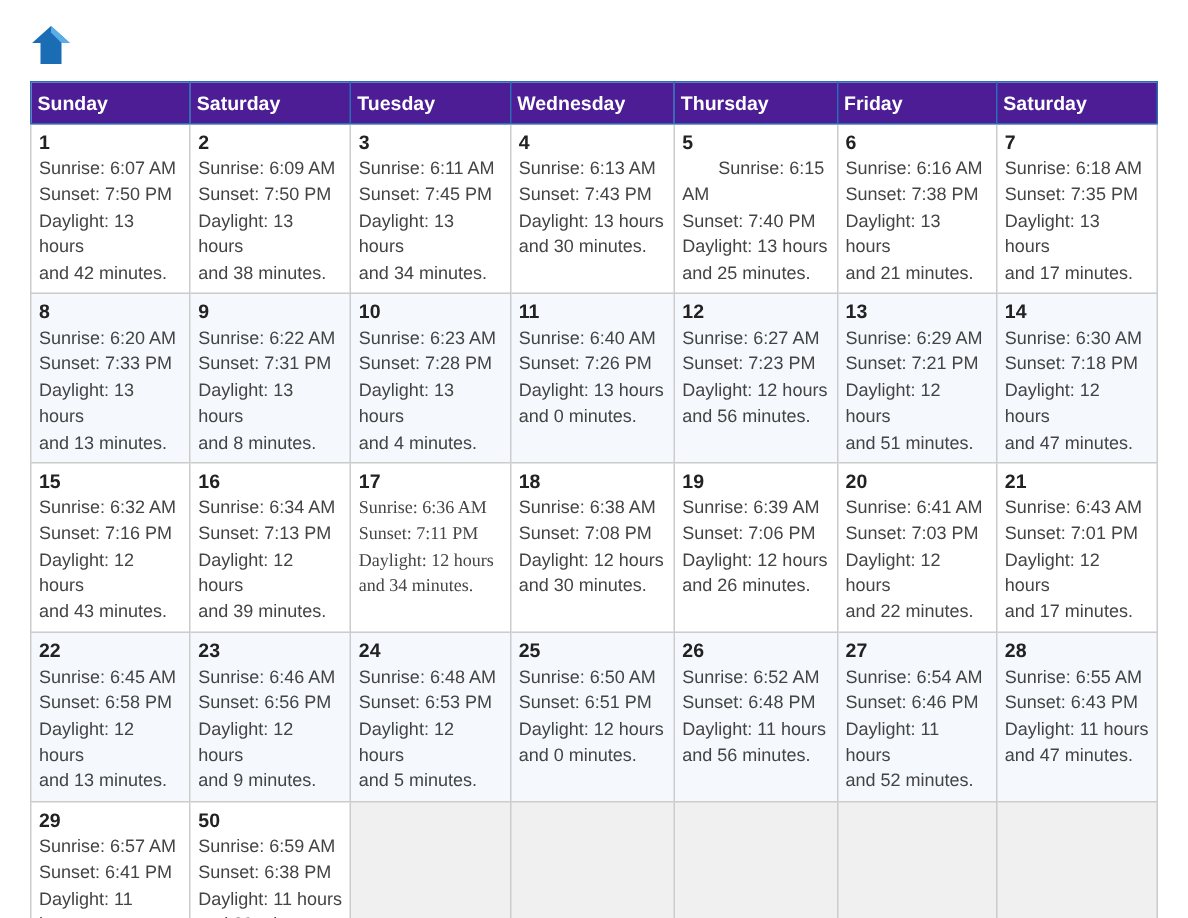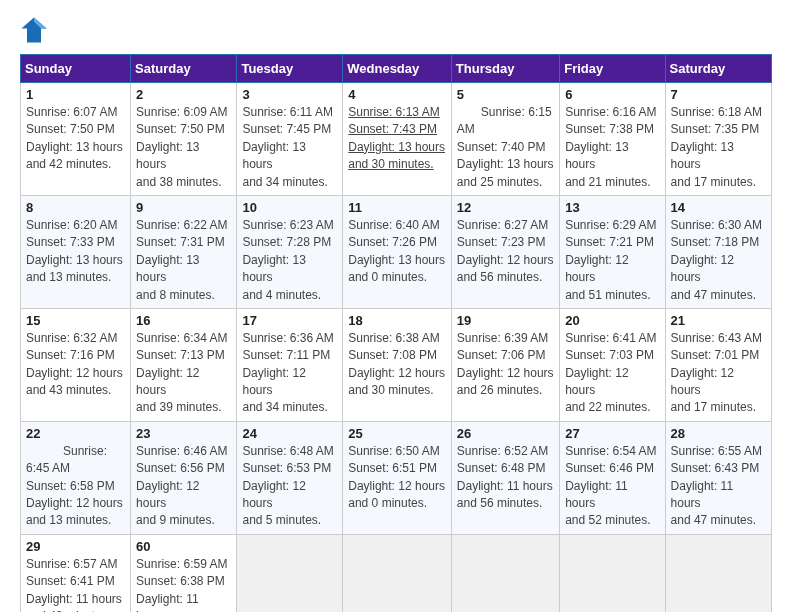--- a/index.html
+++ b/index.html
@@ -132,21 +132,21 @@
 Daylight: 13 hours
 and 42 minutes.</span></td>
         <td><span class="day-num">2</span><span class="day-info" style="white-space: pre-line;">Sunrise: 6:09 AM
 Sunset: 7:50 PM
 Daylight: 13 hours
 and 38 minutes.</span></td>
         <td><span class="day-num">3</span><span class="day-info" style="white-space: pre-line;">Sunrise: 6:11 AM
 Sunset: 7:45 PM
 Daylight: 13 hours
 and 34 minutes.</span></td>
-        <td><span class="day-num">4</span><span class="day-info" style="white-space: pre-line; text-decoration: underline;">Sunrise: 6:13 AM
+        <td><span class="day-num">4</span><span class="day-info" style="white-space: pre-line;">Sunrise: 6:13 AM
 Sunset: 7:43 PM
 Daylight: 13 hours
 and 30 minutes.</span></td>
         <td><span class="day-num">5</span><span class="day-info" style="white-space: pre-line; margin-left: 24px;">Sunrise: 6:15 AM
 Sunset: 7:40 PM
 Daylight: 13 hours
 and 25 minutes.</span></td>
         <td><span class="day-num">6</span><span class="day-info" style="white-space: pre-line;">Sunrise: 6:16 AM
 Sunset: 7:38 PM
 Daylight: 13 hours
@@ -188,21 +188,21 @@
       </tr>
       <tr>
         <td><span class="day-num">15</span><span class="day-info" style="white-space: pre-line;">Sunrise: 6:32 AM
 Sunset: 7:16 PM
 Daylight: 12 hours
 and 43 minutes.</span></td>
         <td><span class="day-num">16</span><span class="day-info" style="white-space: pre-line;">Sunrise: 6:34 AM
 Sunset: 7:13 PM
 Daylight: 12 hours
 and 39 minutes.</span></td>
-        <td><span class="day-num">17</span><span class="day-info" style="white-space: pre-line;">Sunrise: 6:36 AM
+        <td><span class="day-num">17</span><span class="day-info" style="white-space: pre-line; font-family: Liberation Serif, serif;">Sunrise: 6:36 AM
 Sunset: 7:11 PM
 Daylight: 12 hours
 and 34 minutes.</span></td>
         <td><span class="day-num">18</span><span class="day-info" style="white-space: pre-line;">Sunrise: 6:38 AM
 Sunset: 7:08 PM
 Daylight: 12 hours
 and 30 minutes.</span></td>
         <td><span class="day-num">19</span><span class="day-info" style="white-space: pre-line;">Sunrise: 6:39 AM
 Sunset: 7:06 PM
 Daylight: 12 hours
@@ -210,21 +210,21 @@
         <td><span class="day-num">20</span><span class="day-info" style="white-space: pre-line;">Sunrise: 6:41 AM
 Sunset: 7:03 PM
 Daylight: 12 hours
 and 22 minutes.</span></td>
         <td><span class="day-num">21</span><span class="day-info" style="white-space: pre-line;">Sunrise: 6:43 AM
 Sunset: 7:01 PM
 Daylight: 12 hours
 and 17 minutes.</span></td>
       </tr>
       <tr>
-        <td><span class="day-num">22</span><span class="day-info" style="white-space: pre-line; margin-left: 37px;">Sunrise: 6:45 AM
+        <td><span class="day-num">22</span><span class="day-info" style="white-space: pre-line;">Sunrise: 6:45 AM
 Sunset: 6:58 PM
 Daylight: 12 hours
 and 13 minutes.</span></td>
         <td><span class="day-num">23</span><span class="day-info" style="white-space: pre-line;">Sunrise: 6:46 AM
 Sunset: 6:56 PM
 Daylight: 12 hours
 and 9 minutes.</span></td>
         <td><span class="day-num">24</span><span class="day-info" style="white-space: pre-line;">Sunrise: 6:48 AM
 Sunset: 6:53 PM
 Daylight: 12 hours
@@ -244,21 +244,21 @@
         <td><span class="day-num">28</span><span class="day-info" style="white-space: pre-line;">Sunrise: 6:55 AM
 Sunset: 6:43 PM
 Daylight: 11 hours
 and 47 minutes.</span></td>
       </tr>
       <tr>
         <td><span class="day-num">29</span><span class="day-info" style="white-space: pre-line;">Sunrise: 6:57 AM
 Sunset: 6:41 PM
 Daylight: 11 hours
 and 43 minutes.</span></td>
-        <td><span class="day-num">60</span><span class="day-info" style="white-space: pre-line;">Sunrise: 6:59 AM
+        <td><span class="day-num">50</span><span class="day-info" style="white-space: pre-line;">Sunrise: 6:59 AM
 Sunset: 6:38 PM
 Daylight: 11 hours
 and 39 minutes.</span></td>
         <td class="empty"></td>
         <td class="empty"></td>
         <td class="empty"></td>
         <td class="empty"></td>
         <td class="empty"></td>
       </tr>
     </tbody>

